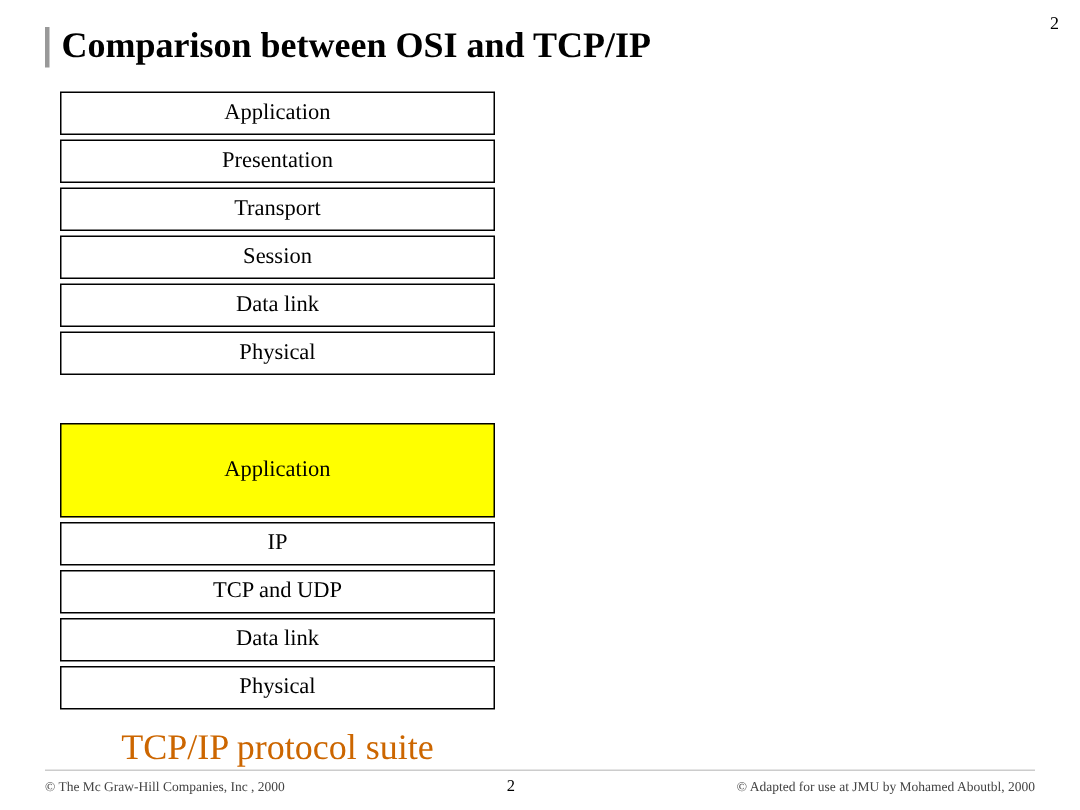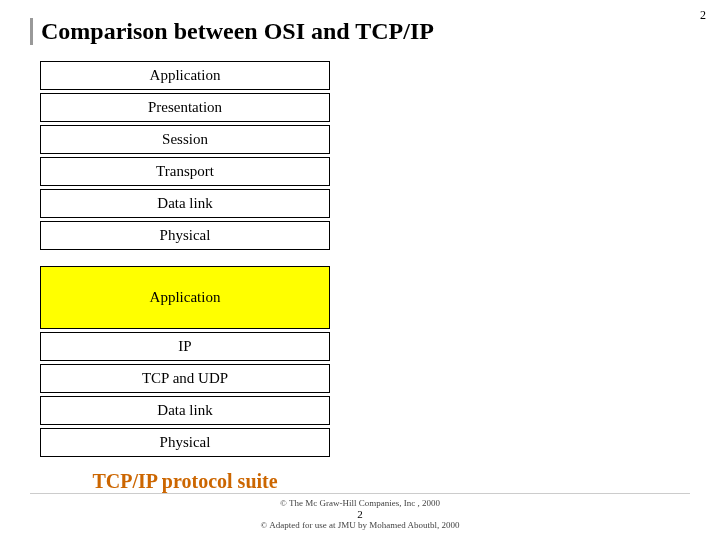--- a/index.html
+++ b/index.html
@@ -64,32 +64,32 @@
     .layer-box.yellow {
       background: #ffff00;
     }
 
     .layer-box.tall {
       padding: 22px 10px;
     }
 
     .model-label {
       margin-top: 10px;
-      font-size: 20px;
-      font-weight: bold;
+      font-size: 24px;
+      font-weight: normal;
       text-align: center;
     }
 
     .model-label.orange {
       color: #cc6600;
     }
 
     .footer {
       display: flex;
-      flex-direction: column;
+      flex-direction: row;
       justify-content: space-between;
       align-items: center;
       border-top: 1px solid #ccc;
       padding-top: 4px;
       font-size: 9px;
       color: #444;
       margin-top: auto;
     }
 
     .footer-center {
@@ -112,22 +112,22 @@
   <div class="page-number">2</div>
 
   <div class="title">Comparison between OSI and TCP/IP</div>
 
   <div class="models-container">
 
     <div class="model-column">
       <div class="layers">
         <div class="layer-box">Application</div>
         <div class="layer-box">Presentation</div>
+        <div class="layer-box">Transport</div>
         <div class="layer-box">Session</div>
-        <div class="layer-box">Transport</div>
         <div class="layer-box">Data link</div>
         <div class="layer-box">Physical</div>
       </div>
     </div>
 
     <div class="model-column">
       <div class="layers">
         <div class="layer-box yellow tall">Application</div>
         <div class="layer-box">IP</div>
         <div class="layer-box">TCP and  UDP</div>

